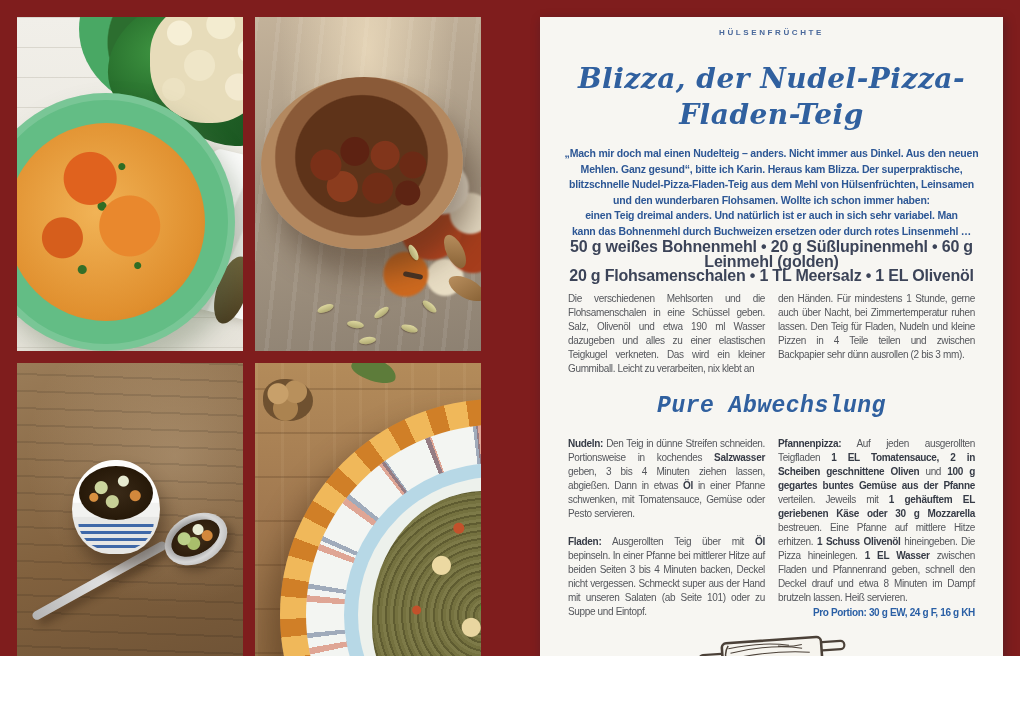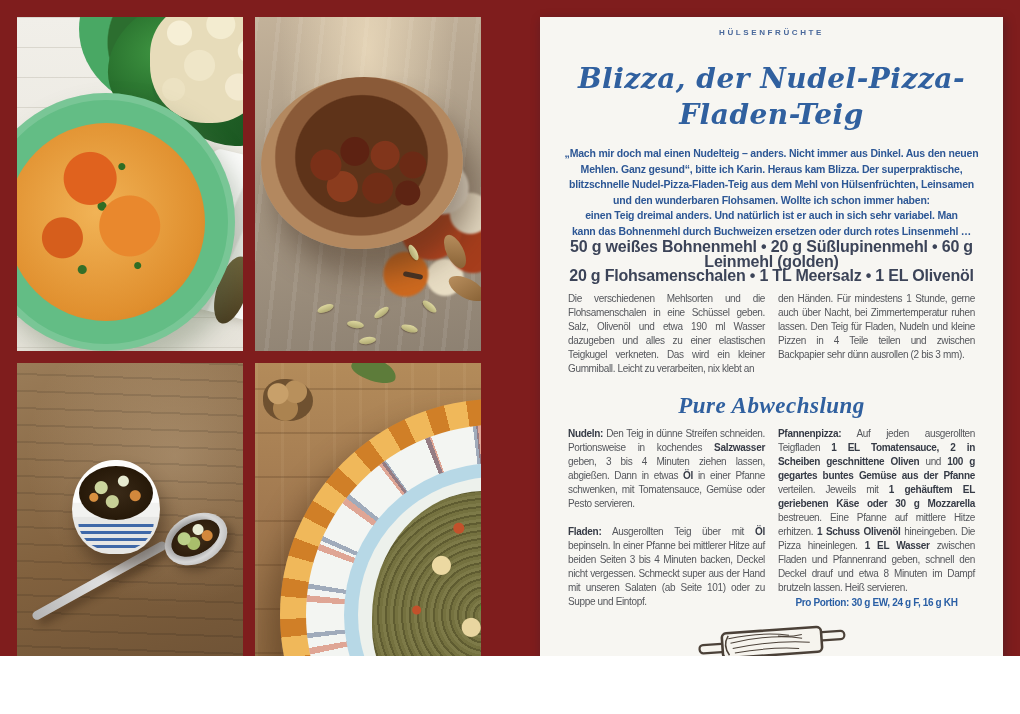--- a/index.html
+++ b/index.html
@@ -141,24 +141,24 @@
       text-align:center;white-space:pre-line;letter-spacing:-.2px;}
   .servings{margin-top:8px;font-size:10.5px;line-height:13px;font-weight:bold;color:#3c4458;text-align:center;}
   .ingredients{margin:1px 10px 0;font-size:16px;line-height:14.5px;font-weight:bold;color:#3c4458;
       text-align:center;white-space:pre-line;letter-spacing:-.2px;}
   .dough-total{margin-top:0;font-size:10.5px;line-height:14px;font-weight:bold;color:#2a5fa5;text-align:center;}
   .cols{display:flex;justify-content:space-between;padding:0 28px;margin-top:8px;}
   .col{width:197px;font-size:10px;line-height:14px;text-align:justify;letter-spacing:-.35px;}
   .col p{margin:0;}
   .col p.mt{margin-top:14px;}
   .col b{font-weight:bold;color:#363b46;letter-spacing:-.3px;}
-  .subtitle{margin:15px 0 0;font-family:Liberation Serif, serif;font-style:italic;
+  .subtitle{margin:15px 0 0;font-family:Liberation Mono, monospace;font-style:italic;
       font-weight:600;font-size:23px;line-height:30px;color:#30609f;text-align:center;letter-spacing:.5px;}
-  .cols2{margin-top:6px;}
-  .per-portion{margin-top:1px;font-size:10px;line-height:14px;font-weight:bold;color:#2a5fa5;text-align:center;}
+  .cols2{margin-top:16px;}
+  .per-portion{margin-top:1px;font-size:10px;line-height:14px;font-weight:bold;color:#2a5fa5;text-align:right;}
   .pin{display:block;margin:10px auto 0;width:160px;height:46px;}
   .pagenum{position:absolute;right:9px;bottom:13px;font-size:15px;color:#6b6b68;}
 </style>
 </head>
 <body>
 
 <div class="stage">
 
   <div class="photo p1">
     <div class="plate"></div>

